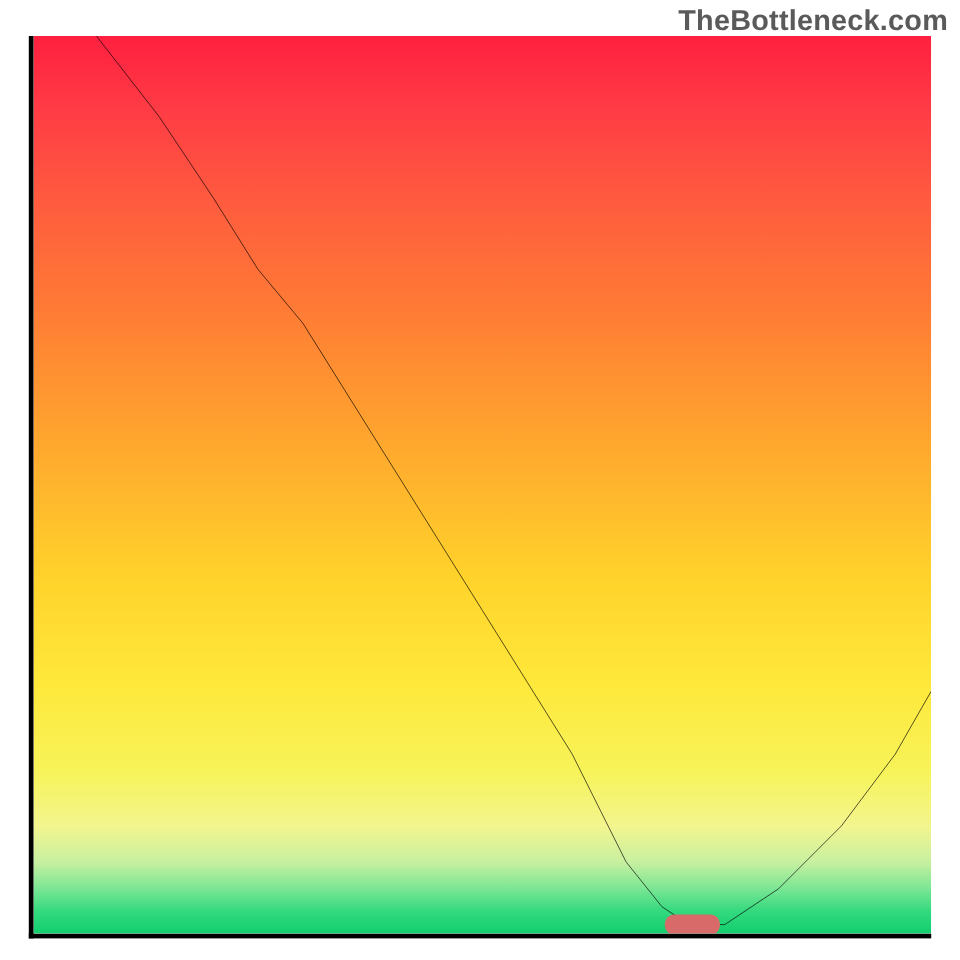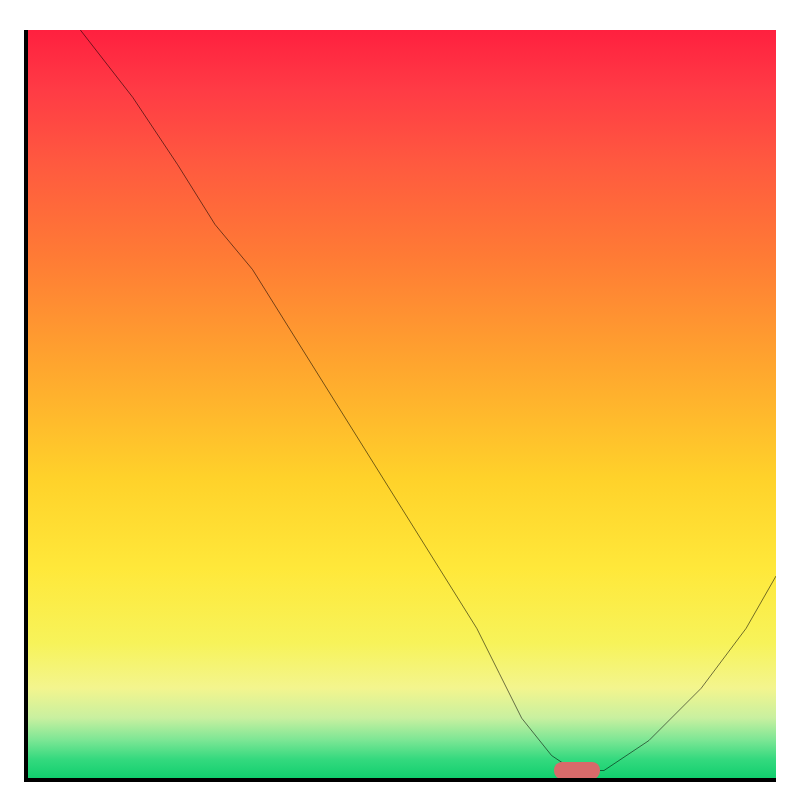--- a/index.html
+++ b/index.html
@@ -58,20 +58,21 @@
   .marker {
     position: absolute;
     background: #d86a6a;
     border-radius: 8px;
   }
 </style>
 </head>
 <body>
 
 <div class="frame">
+  <div class="watermark">TheBottleneck.com</div>
 
   <div class="plot">
     <div class="gradient"></div>
 
     <svg class="curve" viewBox="0 0 100 100" preserveAspectRatio="none">
       <path d="M7.00 0.00 L14.00 9.00 L20.00 18.00 L25.00 26.00 L30.00 32.00 L35.00 40.00 L40.00 48.00 L45.00 56.00 L50.00 64.00 L55.00 72.00 L60.00 80.00 L63.00 86.00 L66.00 92.00 L70.00 97.00 L73.00 99.00 L77.00 99.00 L83.00 95.00 L90.00 88.00 L96.00 80.00 L100.00 73.00" fill="none" stroke="#000" stroke-width="0.55" vector-effect="non-scaling-stroke"></path>
     </svg>
 
     <div class="marker" style="left: 526.4px; top: 732.448px; width: 45.12px; height: 16.544px;"></div>
   </div>

